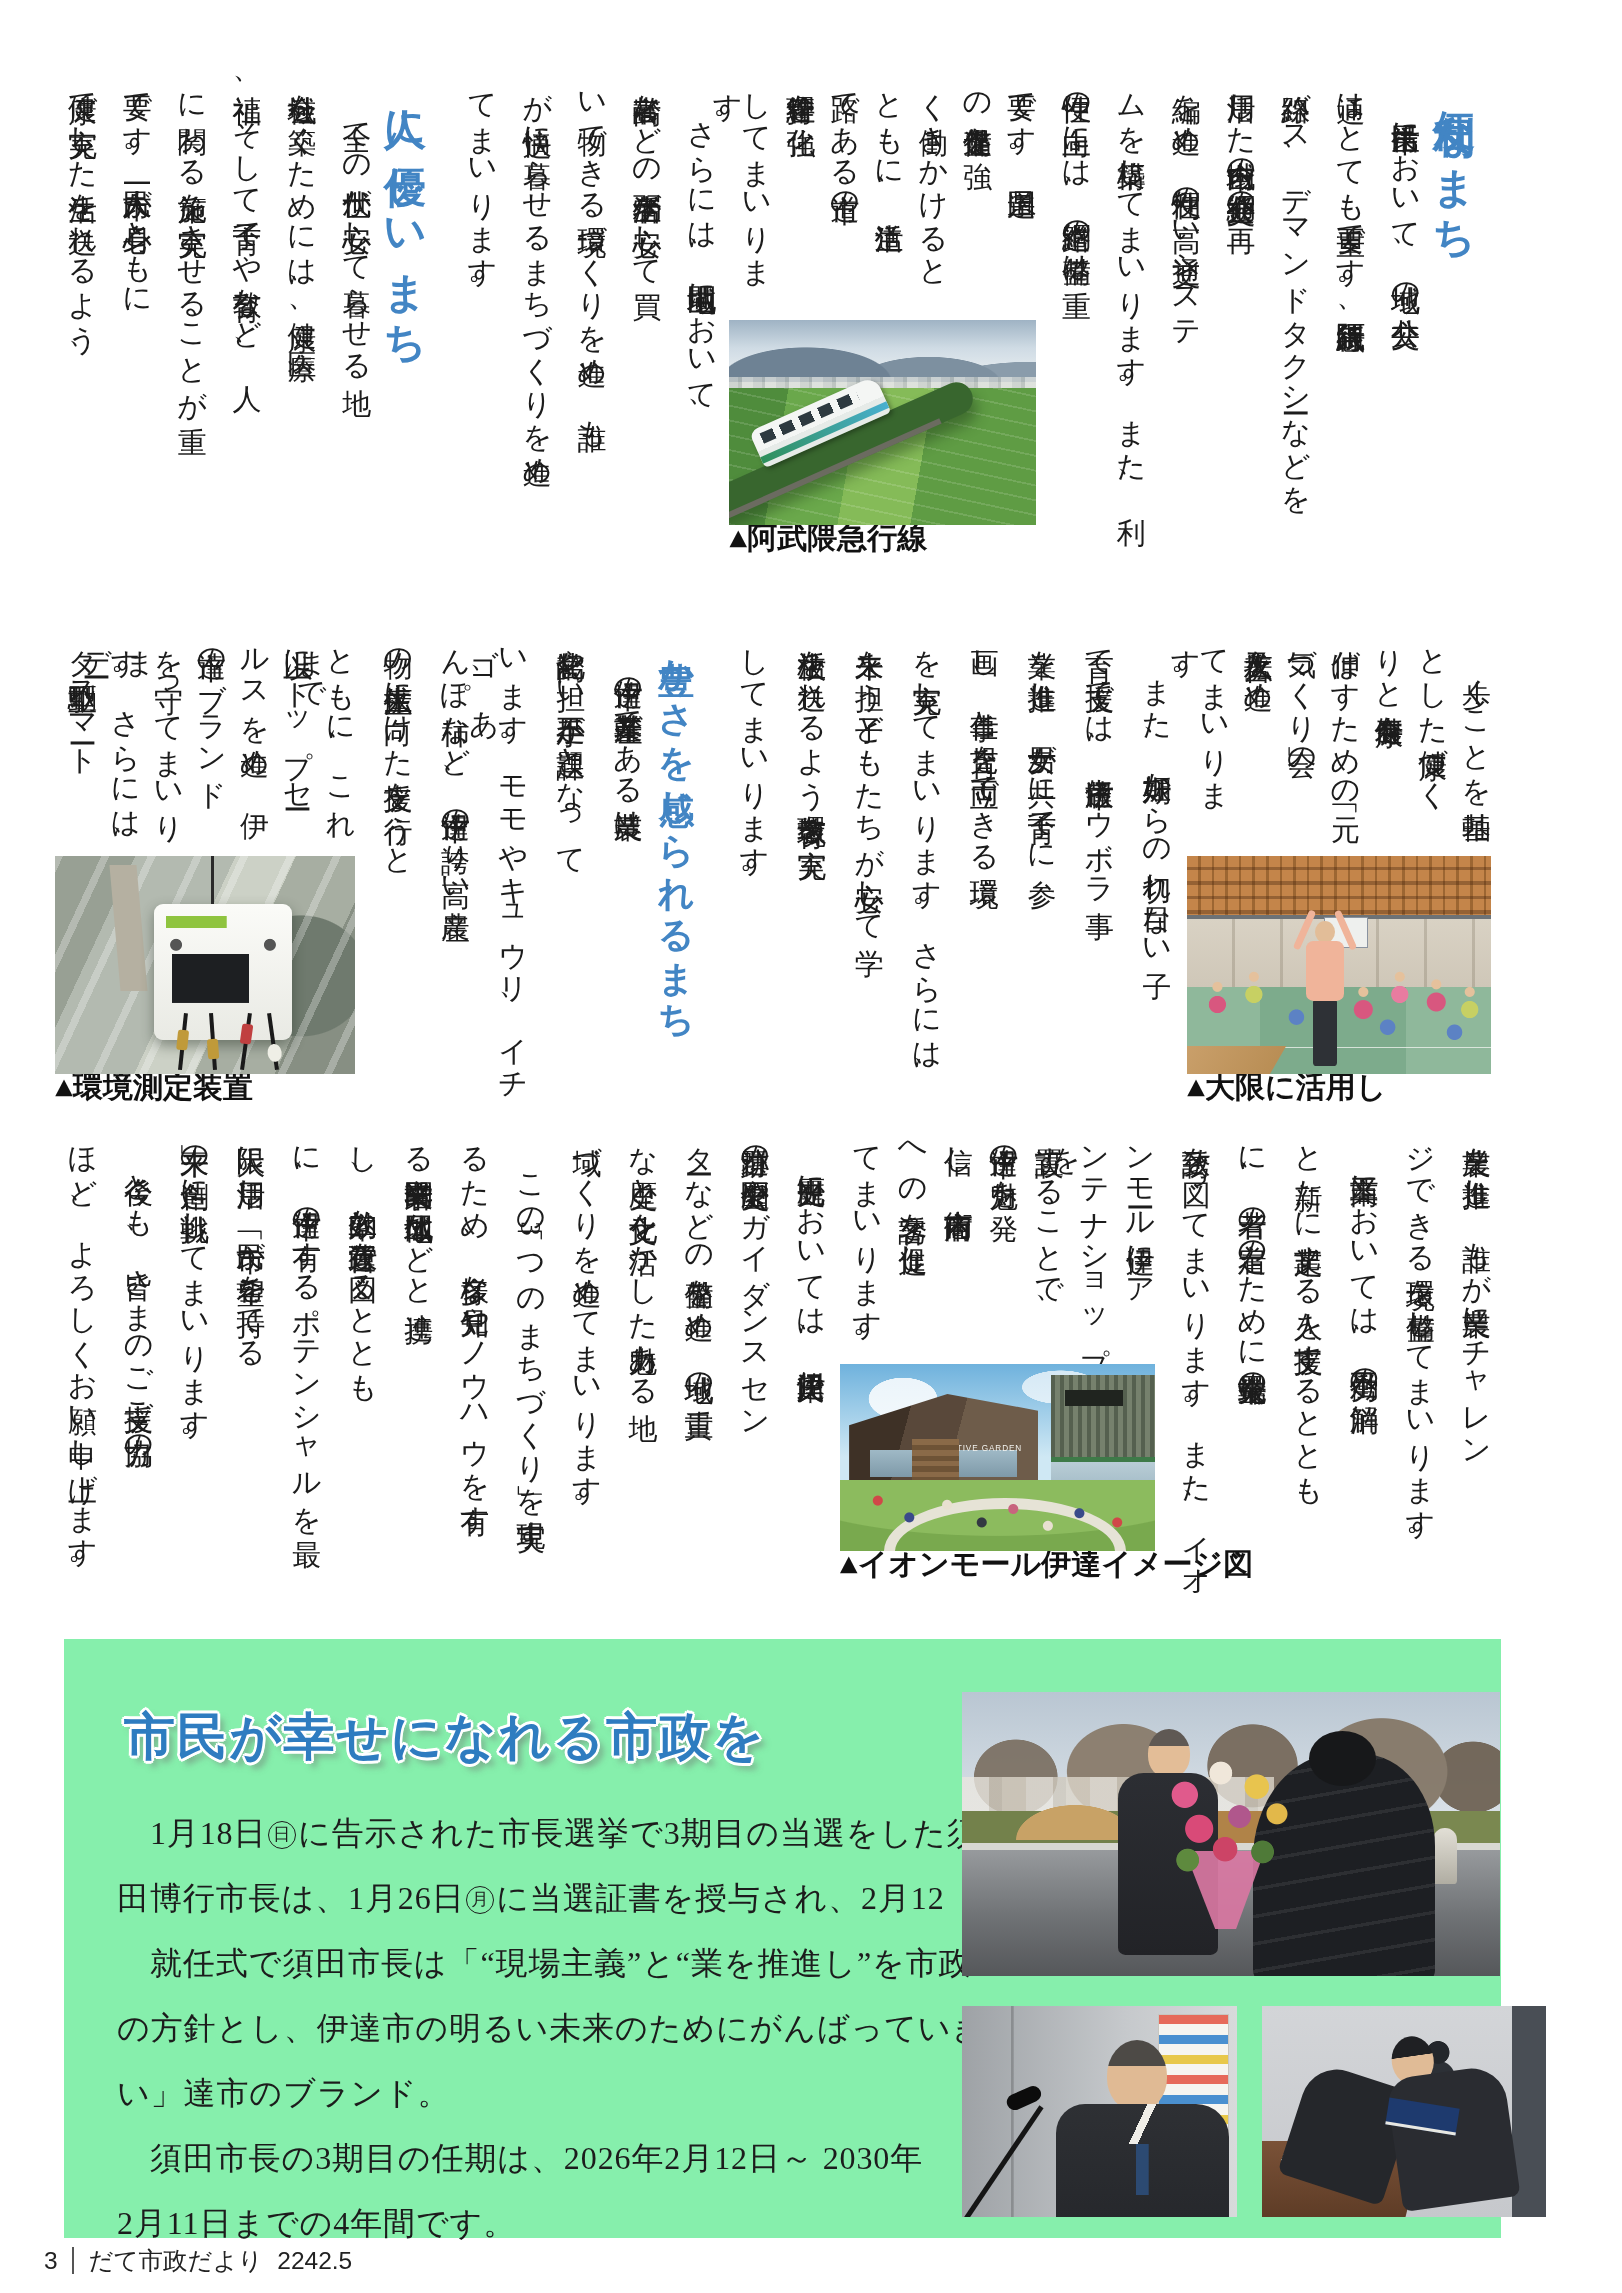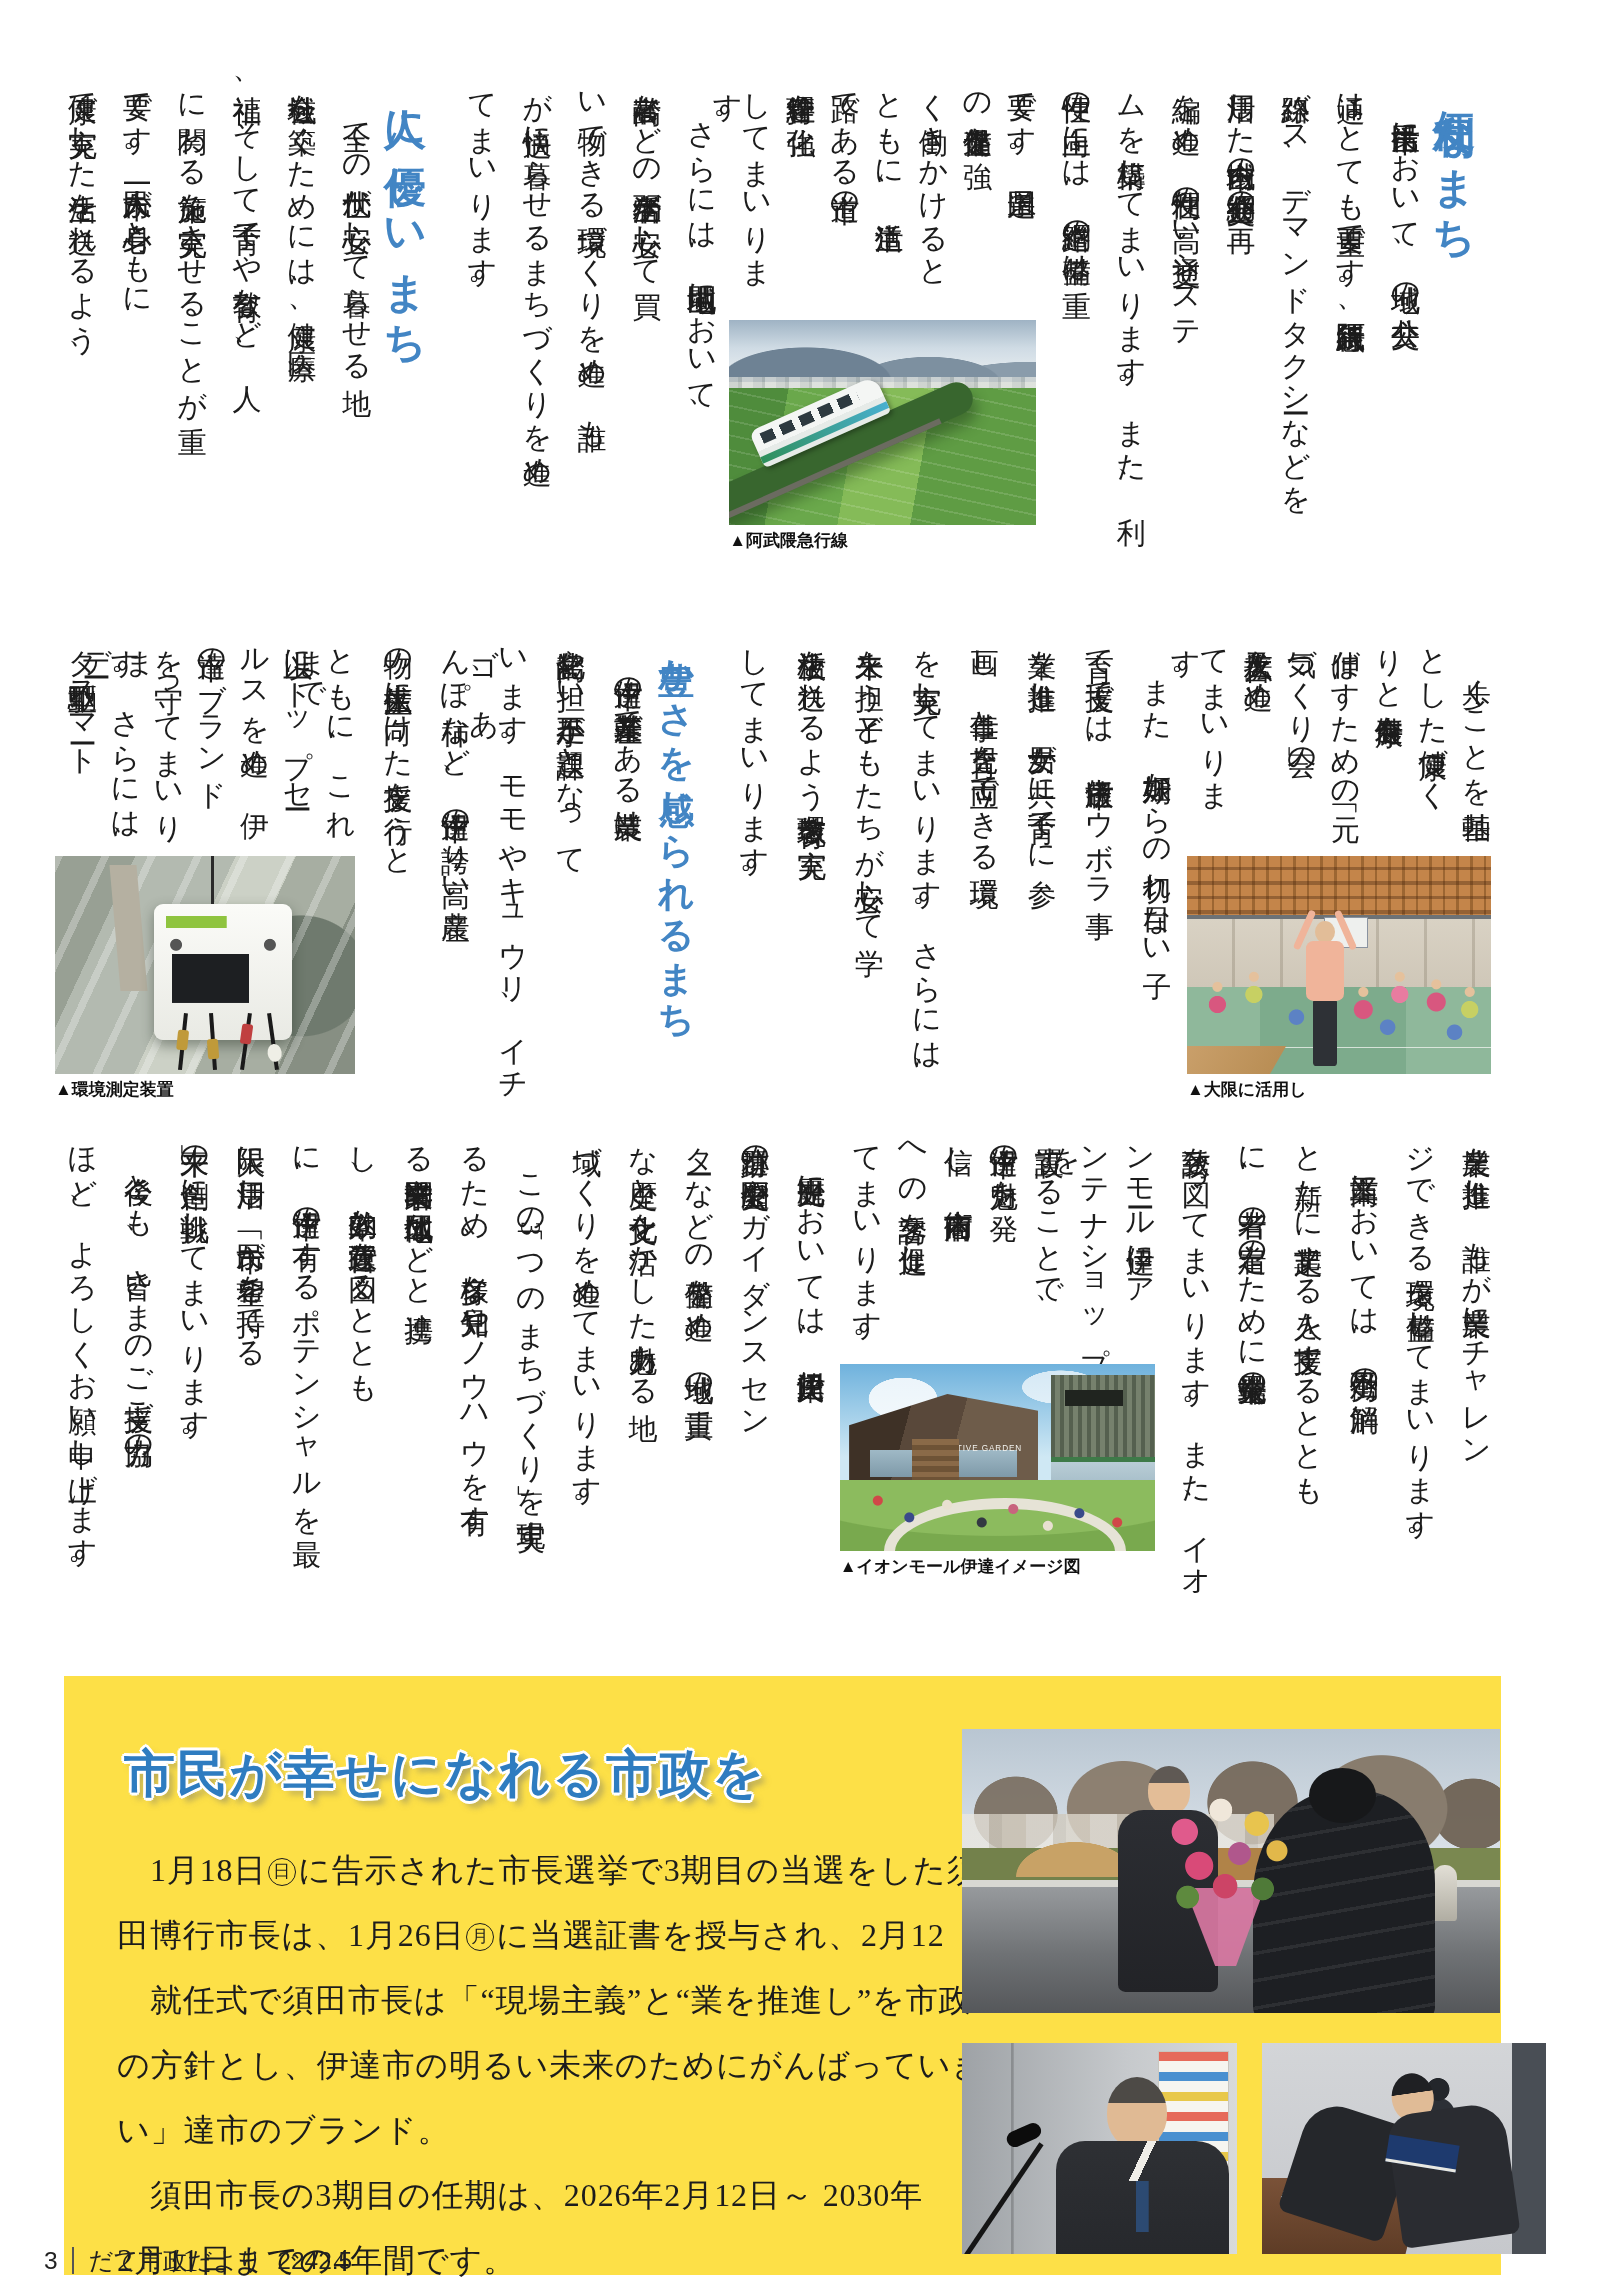--- a/index.html
+++ b/index.html
@@ -10,22 +10,22 @@
         flex-direction:row-reverse;justify-content:space-between;align-items:flex-start;}
   .vcol{writing-mode:vertical-rl;text-orientation:mixed;font-size:29px;line-height:1;
         width:42px;height:100%;letter-spacing:0;}
   .vhead-wrap{width:58px;height:100%;}
   .vhead{writing-mode:vertical-rl;text-orientation:mixed;padding-top:3.6px;
          font-family:"Liberation Sans","DejaVu Sans",sans-serif;font-weight:bold;
          color:#4285c4;font-size:42px;line-height:1;letter-spacing:4.5px;}
   .vhead.small{font-size:36px;letter-spacing:1.8px;}
   .photoblock{display:flex;flex-direction:column;flex:none;}
   .shortrow{display:flex;flex-direction:row-reverse;justify-content:space-between;width:100%;}
-  .caption{font-family:Liberation Serif, serif;font-weight:bold;
-           font-size:17px;line-height:31px;white-space:nowrap;color:#111;}
+  .caption{font-family:Liberation Mono, monospace;font-weight:bold;
+           font-size:30px;line-height:31px;white-space:nowrap;color:#111;}
   
   .photo{position:relative;overflow:hidden;flex:none;background:#cfd5cd;}
   .photo *{position:absolute;}
   
   .t-sky{inset:0 0 70% 0;background:
      radial-gradient(60% 120% at 25% 100%,#6e8294 0 46%,transparent 47%),
      radial-gradient(55% 100% at 65% 102%,#7d90a0 0 42%,transparent 43%),
      radial-gradient(70% 90% at 98% 104%,#8a9cab 0 40%,transparent 41%),
      linear-gradient(180deg,#9fb3c4,#cfdbe4 45%,#eef2f4);}
   .t-town{left:0;top:28%;width:100%;height:5%;opacity:.75;background:
@@ -200,21 +200,21 @@
   .c-manL::after{content:"";position:absolute;left:0;top:31px;width:109px;height:118px;
      border-radius:36px 23.6px 9px 9px;background:#25272b;}
   .c-manR{right:10%;top:12%;width:127px;height:173px;transform:rotate(-8deg);}
   .c-manR::before{content:"";position:absolute;left:9px;top:0;width:42px;height:49px;
      border-radius:50%;background:linear-gradient(#1f2023 0 40%,#e0bb96 41%);}
   .c-manR::after{content:"";position:absolute;left:0;top:40px;width:118px;height:133px;
      border-radius:27px 36px 9px 9px;background:#2a2c31;}
   .c-folder{left:44%;top:46%;width:71px;height:23.6px;background:#1e3a6e;transform:rotate(9deg);
      border-bottom:3.6px solid #e8e8e2;}
   
-  #yellow{position:absolute;left:64px;top:1639px;width:1437px;height:599px;background:#fde047;margin-top:37px;}
+  #yellow{position:absolute;left:64px;top:1639px;width:1437px;height:599px;background:#86efac;}
   #btitle{position:absolute;left:60px;top:64px;
      font-family:"Liberation Sans","DejaVu Sans",sans-serif;font-weight:900;font-size:51px;
      letter-spacing:1.8px;color:#2e7cc0;
      text-shadow:-1.8px -1.8px 0 #fff,1.8px -1.8px 0 #fff,-1.8px 1.8px 0 #fff,1.8px 1.8px 0 #fff,
                  0 -2.7px 0 #fff,0 2.7px 0 #fff,-2.7px 0 0 #fff,2.7px 0 0 #fff,
                  5.5px 6.4px 6.4px rgba(110,110,110,.55);}
   #btext{position:absolute;left:53px;top:162px;width:873px;}
   .hline{height:65px;line-height:65px;font-size:32px;letter-spacing:0.9px;white-space:nowrap;}
   .circ{display:inline-flex;align-items:center;justify-content:center;box-sizing:border-box;
      width:28px;height:28px;border:1.8px solid #1c1c1c;border-radius:50%;font-size:17.3px;

